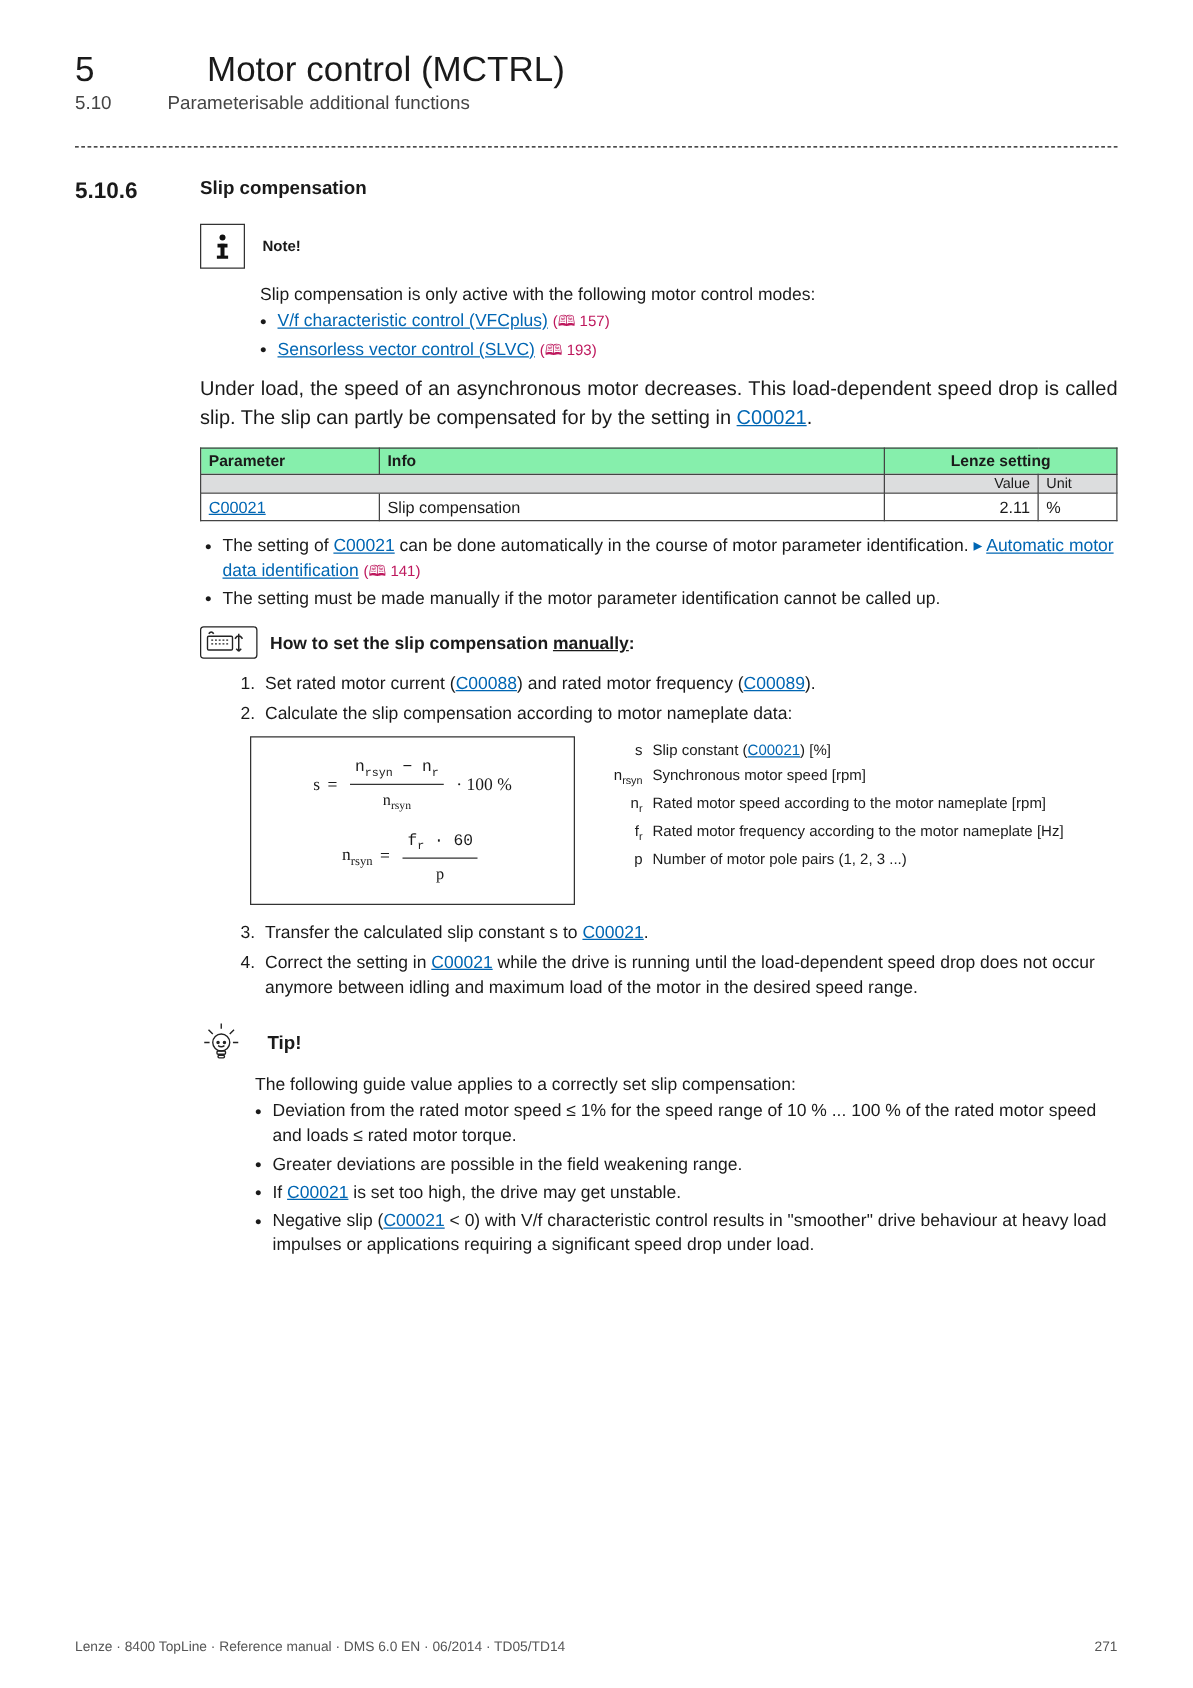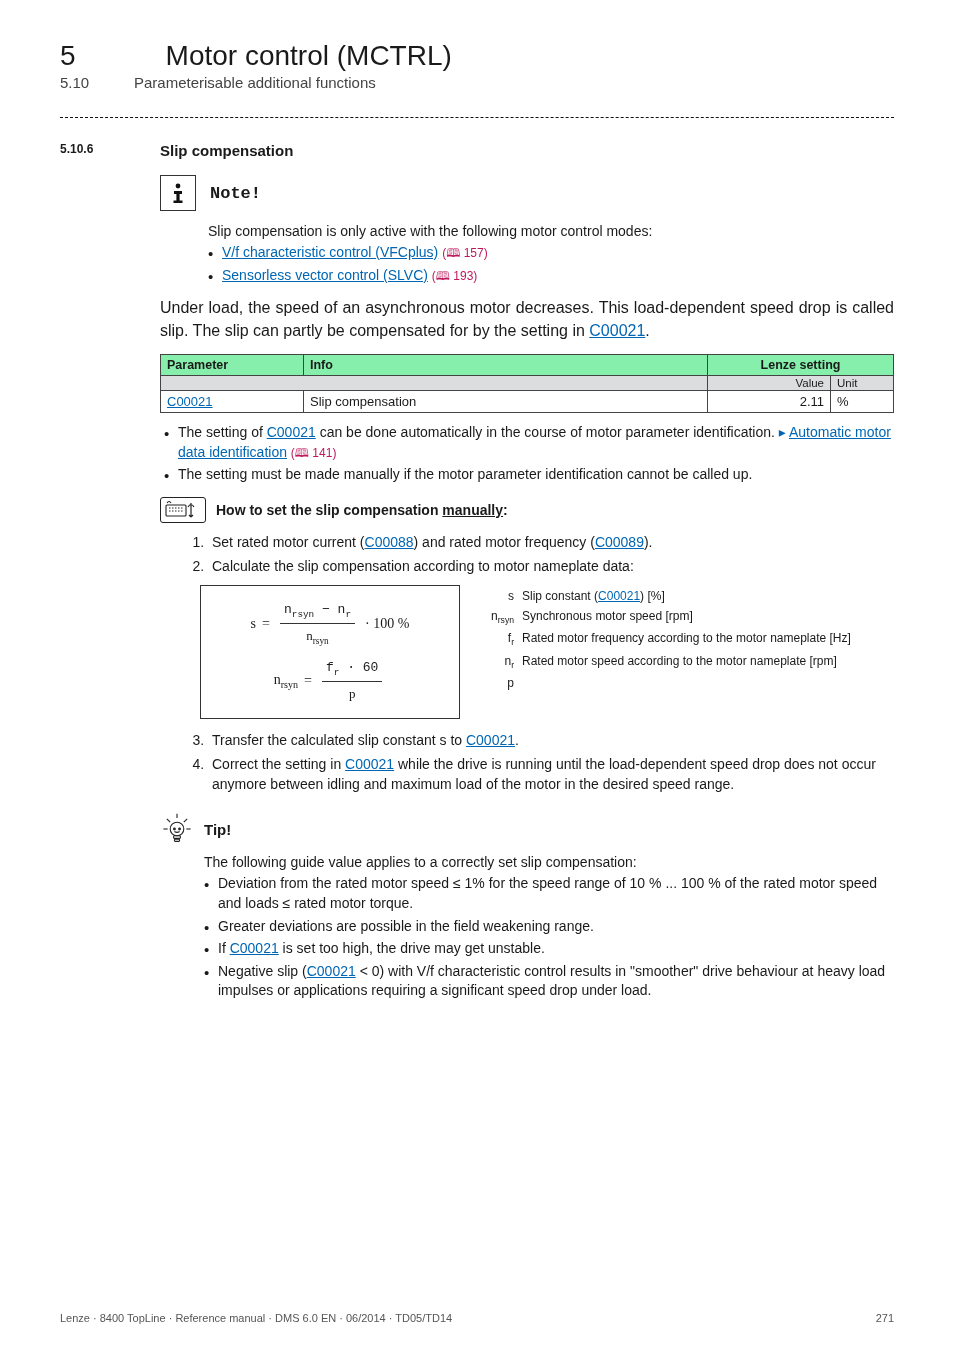--- a/index.html
+++ b/index.html
@@ -37,21 +37,21 @@
   .dashed-line {
     border: none;
     border-top: 1.3px dashed #111;
     margin: 26px 0 24px 0;
   }
   .section-row {
     display: flex;
     gap: 40px;
     margin-bottom: 16px;
   }
-  .section-num { font-weight: 700; font-size: 12px; width: 60px; }
+  .section-num { font-weight: 700; font-size: 18px; width: 60px; }
   .section-title { font-weight: 700; font-size: 15px; }
   .indent-block { margin-left: 100px; }
   .note-box {
     border: 1.5px solid #333;
     display: flex;
     align-items: center;
     justify-content: center;
     width: 34px;
     height: 34px;
     font-size: 24px;
@@ -59,21 +59,21 @@
     color: #111;
     flex-shrink: 0;
     font-family: Georgia, serif;
   }
   .note-row {
     display: flex;
     align-items: center;
     gap: 14px;
     margin: 6px 0 12px 0;
   }
-  .note-label { font-weight: 700; font-size: 17px; font-family: Liberation Mono, monospace; }
+  .note-label { font-weight: 700; font-size: 12px; }
   .note-body { margin-left: 48px; font-size: 14px; }
   a.link { color: #0066b3; text-decoration: underline; }
   .pageref { color: #be185d; font-size: 12px; }
   .body-text { font-size: 16px; text-align: justify; margin: 12px 0; line-height: 1.4; }
   .bullet-list { list-style: none; padding: 0; margin: 4px 0 12px 0; }
   .bullet-list li { padding-left: 14px; position: relative; margin: 3px 0; line-height: 1.4; }
   .bullet-list li::before { content: "•"; position: absolute; left: 0; font-size: 15px; }
 
   table.param {
     width: 100%;
@@ -149,21 +149,21 @@
   .formula-box .frac .den { display: block; padding: 0 4px; font-size: 13px; }
   .legend {
     font-size: 12px;
     line-height: 1.5;
     flex: 1;
   }
   .legend-row { display: flex; gap: 8px; margin: 2px 0; }
   .legend-sym { width: 34px; text-align: right; flex-shrink: 0; }
   .legend-desc { flex: 1; }
 
-  .tip-row { display: flex; align-items: center; gap: 10px; margin: 18px 0 8px 0; }
+  .tip-row { display: flex; align-items: center; gap: 20px; margin: 18px 0 8px 0; }
   .tip-icon-svg { width: 34px; height: 34px; }
   .tip-label { font-weight: 700; font-size: 15px; }
 
   .footer {
     position: absolute;
     bottom: 26px;
     left: 60px;
     right: 60px;
     display: flex;
     justify-content: space-between;
@@ -299,29 +299,30 @@
     <div class="legend">
       <div class="legend-row">
             <span class="legend-sym">s</span>
             <span class="legend-desc"><span>Slip constant (</span><a class="link" href="#">C00021</a><span>) [%]</span></span>
           </div>
       <div class="legend-row">
             <span class="legend-sym">n<sub>rsyn</sub></span>
             <span class="legend-desc">Synchronous motor speed [rpm]</span>
           </div>
       <div class="legend-row">
+            <span class="legend-sym">n<sub>r</sub></span>
+            <span class="legend-desc">Rated motor speed according to the motor nameplate [rpm]</span>
+          </div>
+      <div class="legend-row">
             <span class="legend-sym">f<sub>r</sub></span>
             <span class="legend-desc">Rated motor frequency according to the motor nameplate [Hz]</span>
           </div>
       <div class="legend-row">
-            <span class="legend-sym">n<sub>r</sub></span>
-            <span class="legend-desc">Rated motor speed according to the motor nameplate [rpm]</span>
-          </div>
-      <div class="legend-row">
             <span class="legend-sym">p</span>
+            <span class="legend-desc">Number of motor pole pairs (1, 2, 3 ...)</span>
           </div>
     </div>
   </div>
 
   <ol class="steps" start="3">
     <li>
       <span>Transfer the calculated slip constant s to </span><a class="link" href="#">C00021</a><span>.</span>
     </li>
     <li>
       <span>Correct the setting in </span><a class="link" href="#">C00021</a><span> while the drive is running until the load-dependent speed drop does not occur anymore between idling and maximum load of the motor in the desired speed range.</span>

